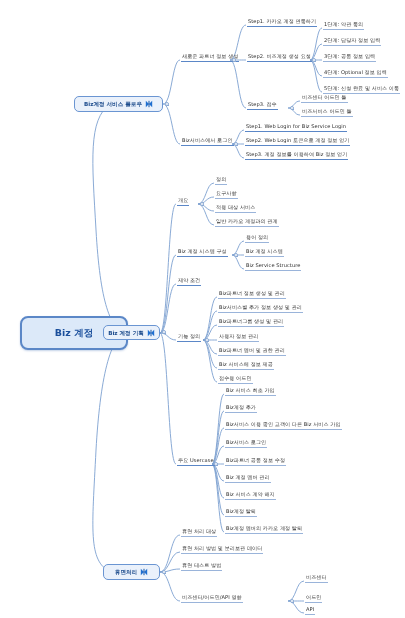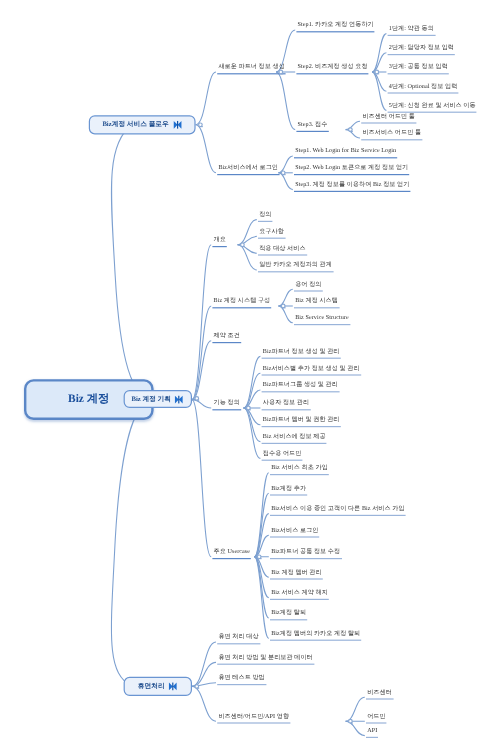--- a/index.html
+++ b/index.html
@@ -1,20 +1,20 @@
 <!DOCTYPE html>
 <html><head>
 <meta charset="utf-8">
 <style>
   html,body{margin:0;padding:0;background:#ffffff;}
   body{
     font-family:"DejaVu Sans","Liberation Sans",sans-serif;
     width:405px;height:618px;overflow:hidden;position:relative;
   }
-  #mindmap{position:absolute;left:0;top:0;width:405px;height:498px;font-family:Liberation Serif, serif;}
+  #mindmap{position:absolute;left:0;top:0;width:405px;height:498px;}
   svg.links{position:absolute;left:0;top:0;width:405px;height:618px;pointer-events:none;}
 
   
   .leaf{
     position:absolute;
     font-size:5.1px;
     line-height:7px;
     color:#2d2d2d;
     white-space:nowrap;
     padding:0 1px 1px 1px;

